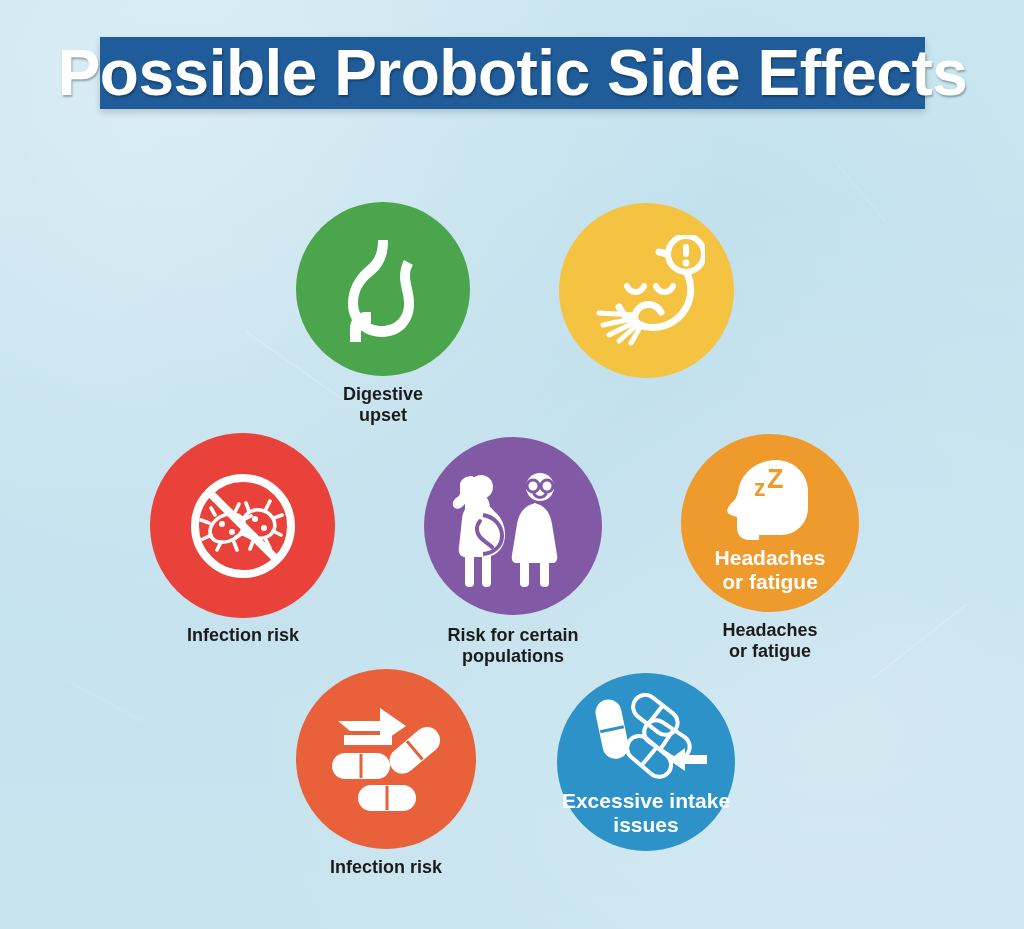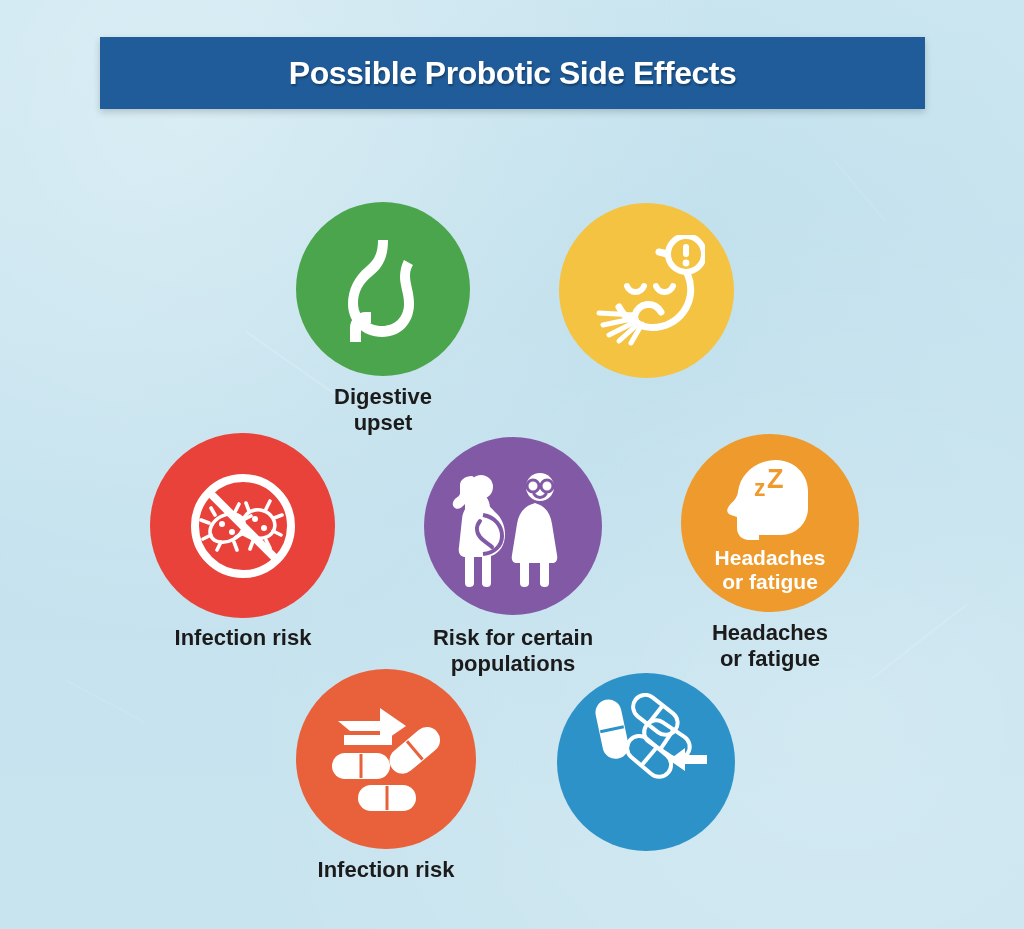--- a/index.html
+++ b/index.html
@@ -45,21 +45,21 @@
     width: 825px;
     height: 72px;
     background: #1f5c99;
     box-shadow: 0 3px 7px rgba(0,0,0,0.18);
     display: flex;
     align-items: center;
     justify-content: center;
   }
   .title-text {
     color: #ffffff;
-    font-size: 32px;
+    font-size: 64px;
     font-weight: bold;
     letter-spacing: -0.5px;
     line-height: 1;
     white-space: nowrap;
     text-shadow: 1px 2px 2px rgba(0,0,0,0.30);
   }
 
   
   .node {
     position: absolute;
@@ -86,21 +86,21 @@
     font-weight: bold;
     line-height: 1.12;
     pointer-events: none;
   }
 
   
   .caption {
     position: absolute;
     text-align: center;
     color: #1b1b1b;
-    font-size: 22px;
+    font-size: 18px;
     font-weight: bold;
     line-height: 1.18;
     white-space: pre-line;
   }
 </style>
 </head>
 <body>
 
 <div class="bg-texture"></div>
 <div class="bg-streak streak-1"></div>
@@ -292,14 +292,16 @@
             <line x1="59" y1="52" x2="59" y2="74"></line>
           </g>
         </g>
 
         <g fill="#ffffff">
           <rect x="92" y="62" width="24" height="9"></rect>
           <path d="M94 55 l0 23 l-16 -11 z"></path>
         </g>
       </svg>
     </span>
+    <div class="inner-caption" style="top:116px; white-space:pre-line;">Excessive intake
+issues</div>
   </div>
 </div>
 
 </body></html>

